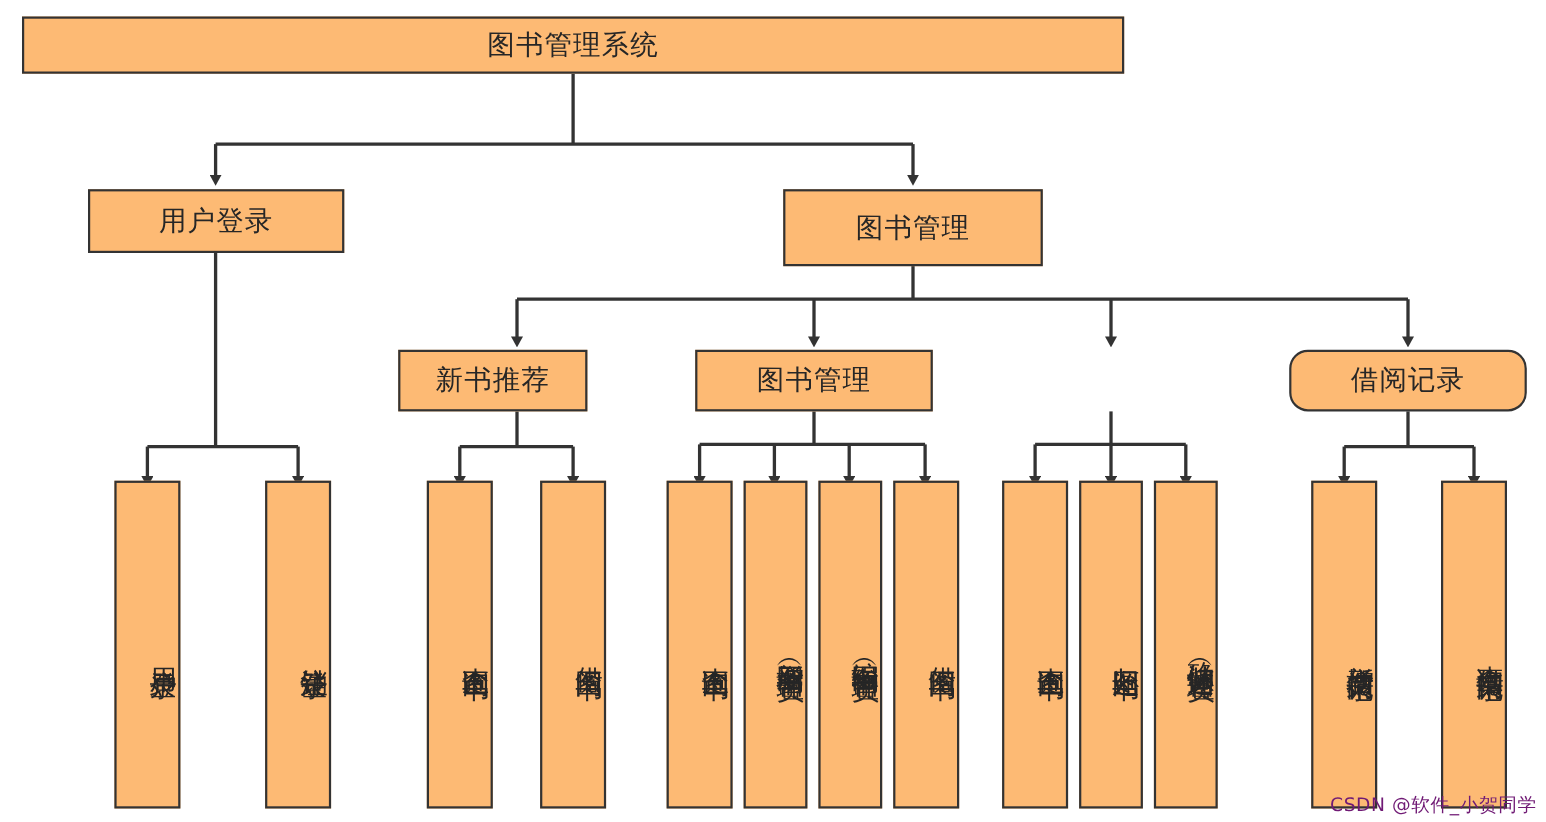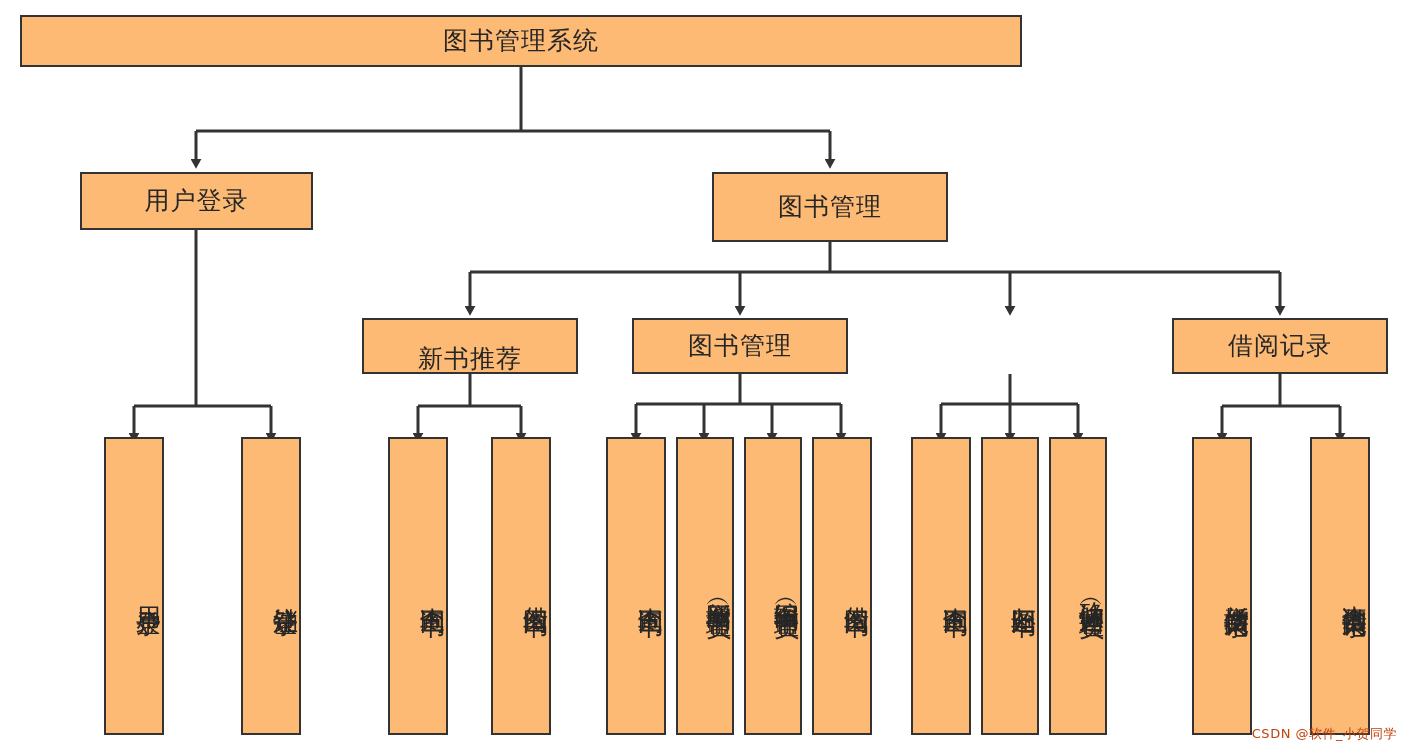--- a/index.html
+++ b/index.html
@@ -51,22 +51,22 @@
     justify-content: center;
     white-space: nowrap;
   }
   .node-label {
     display: block;
   }
   .watermark {
     position: absolute;
     right: 8px;
     bottom: 4px;
-    font-size: 13px;
-    color: #c2410c;
+    font-size: 17px;
+    color: #701a75;
     letter-spacing: 0.5px;
     white-space: nowrap;
     pointer-events: none;
     text-align: right;
   }
 </style>
 </head>
 <body>
 
 <div id="diagram-root">
@@ -125,27 +125,27 @@
     <span class="node-label">图书管理系统</span>
   </div>
 
   <div class="node horiz" style="left:80px; top:172px; width:233px; height:58px;">
     <span class="node-label">用户登录</span>
   </div>
   <div class="node horiz" style="left:712px; top:172px; width:236px; height:70px;">
     <span class="node-label">图书管理</span>
   </div>
 
-  <div class="node horiz" style="left:362px; top:318px; width:216px; height:56px;align-items:flex-end;">
+  <div class="node horiz" style="left:362px; top:318px; width:172px; height:56px;">
     <span class="node-label">新书推荐</span>
   </div>
   <div class="node horiz" style="left:632px; top:318px; width:216px; height:56px;">
     <span class="node-label">图书管理</span>
   </div>
-  <div class="node horiz" style="left:1172px; top:318px; width:216px; height:56px;">
+  <div class="node horiz" style="left:1172px; top:318px; width:216px; height:56px;border-radius:17px;">
     <span class="node-label">借阅记录</span>
   </div>
 
   <div class="node vert" style="left:104px; top:437px; width:60px; height:298px;">
     <span class="node-label">用户登录</span>
   </div>
   <div class="node vert" style="left:241px; top:437px; width:60px; height:298px;">
     <span class="node-label">注销登录</span>
   </div>
 

